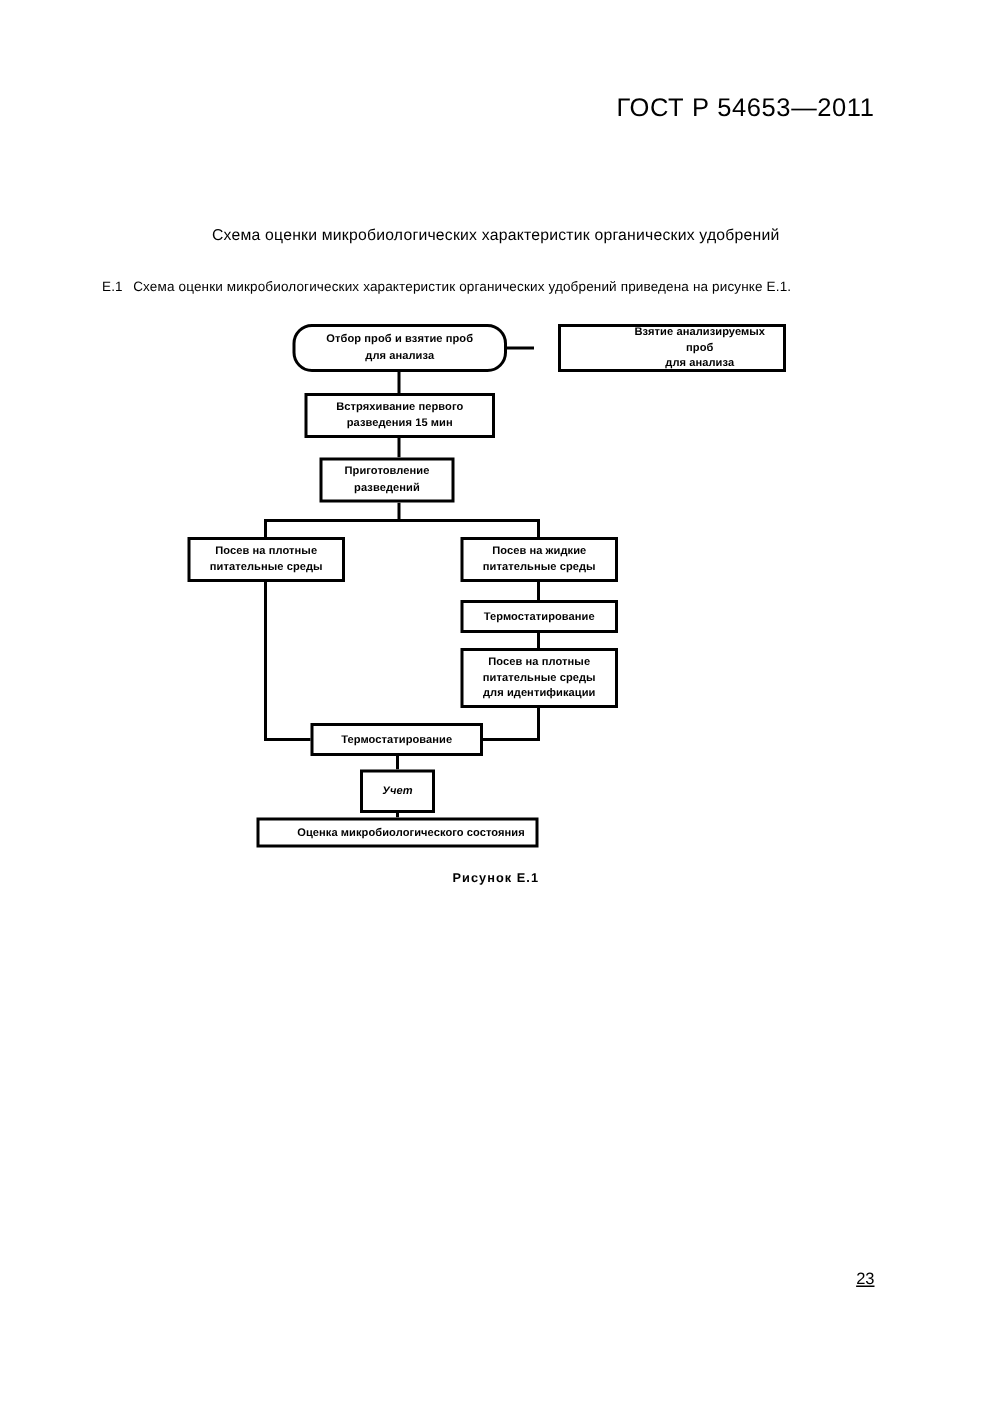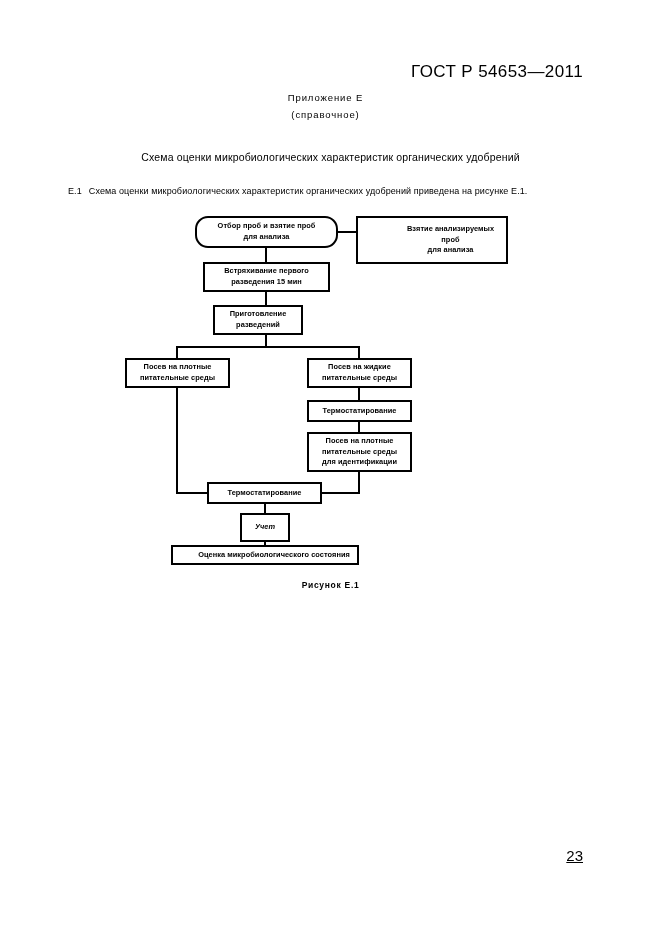--- a/index.html
+++ b/index.html
@@ -57,47 +57,43 @@
 
   
   .fig-caption{
     position:absolute;top:580px;left:0;width:661px;
     text-align:center;font-size:8.5px;letter-spacing:.7px;font-weight:bold;
   }
 
   
   .page-num{
     position:absolute;top:847px;right:78px;
-    font-size:15px;
+    font-size:11px;
     text-decoration:underline;
   }
 </style>
 </head>
 <body>
 
 <div class="page">
 
   <div class="gost-header">ГОСТ Р 54653—2011</div>
 
-  <div class="appendix">
-    <span class="line1">Приложение Е</span>
-    <span class="line2">(справочное)</span>
-  </div>
 
   <div class="sec-title">Схема оценки микробиологических характеристик органических удобрений</div>
 
   <div class="para">
     <span class="num">Е.1</span><span>Схема оценки микробиологических характеристик органических удобрений приведена на рисунке Е.1.</span>
   </div>
 
   <div class="chart">
 
     <div class="node" style="left:195px;top:6px;width:143px;height:32px;border-radius:13px;">Отбор проб и взятие проб<br>для анализа</div>
 
-    <div class="node" style="left:356px;top:6px;width:152px;height:48px;padding-left:40px;">Взятие анализируемых проб<br>для анализа</div>
+    <div class="node" style="left:372px;top:6px;width:152px;height:32px;padding-left:40px;">Взятие анализируемых проб<br>для анализа</div>
 
     <div class="node" style="left:203px;top:52px;width:127px;height:30px;">Встряхивание первого<br>разведения 15 мин</div>
 
     <div class="node" style="left:213px;top:95px;width:90px;height:30px;">Приготовление<br>разведений</div>
 
     <div class="node" style="left:125px;top:148px;width:105px;height:30px;">Посев на плотные<br>питательные среды</div>
 
     <div class="node" style="left:307px;top:148px;width:105px;height:30px;">Посев на жидкие<br>питательные среды</div>
 
     <div class="node" style="left:307px;top:190px;width:105px;height:22px;">Термостатирование</div>

